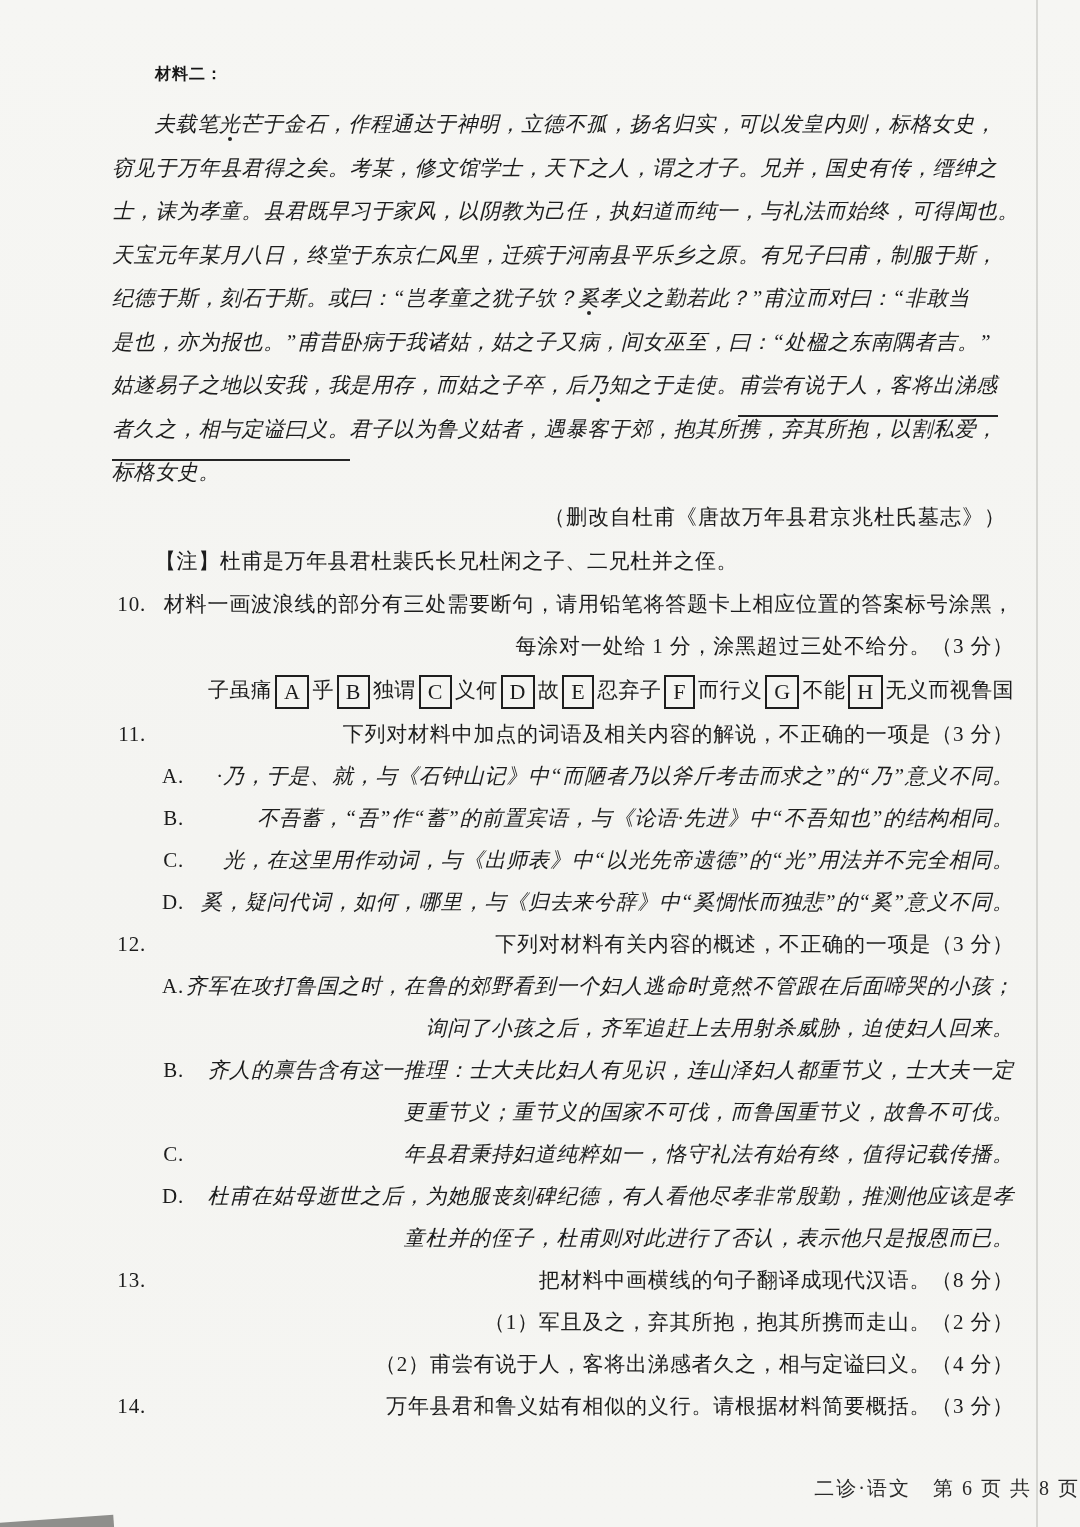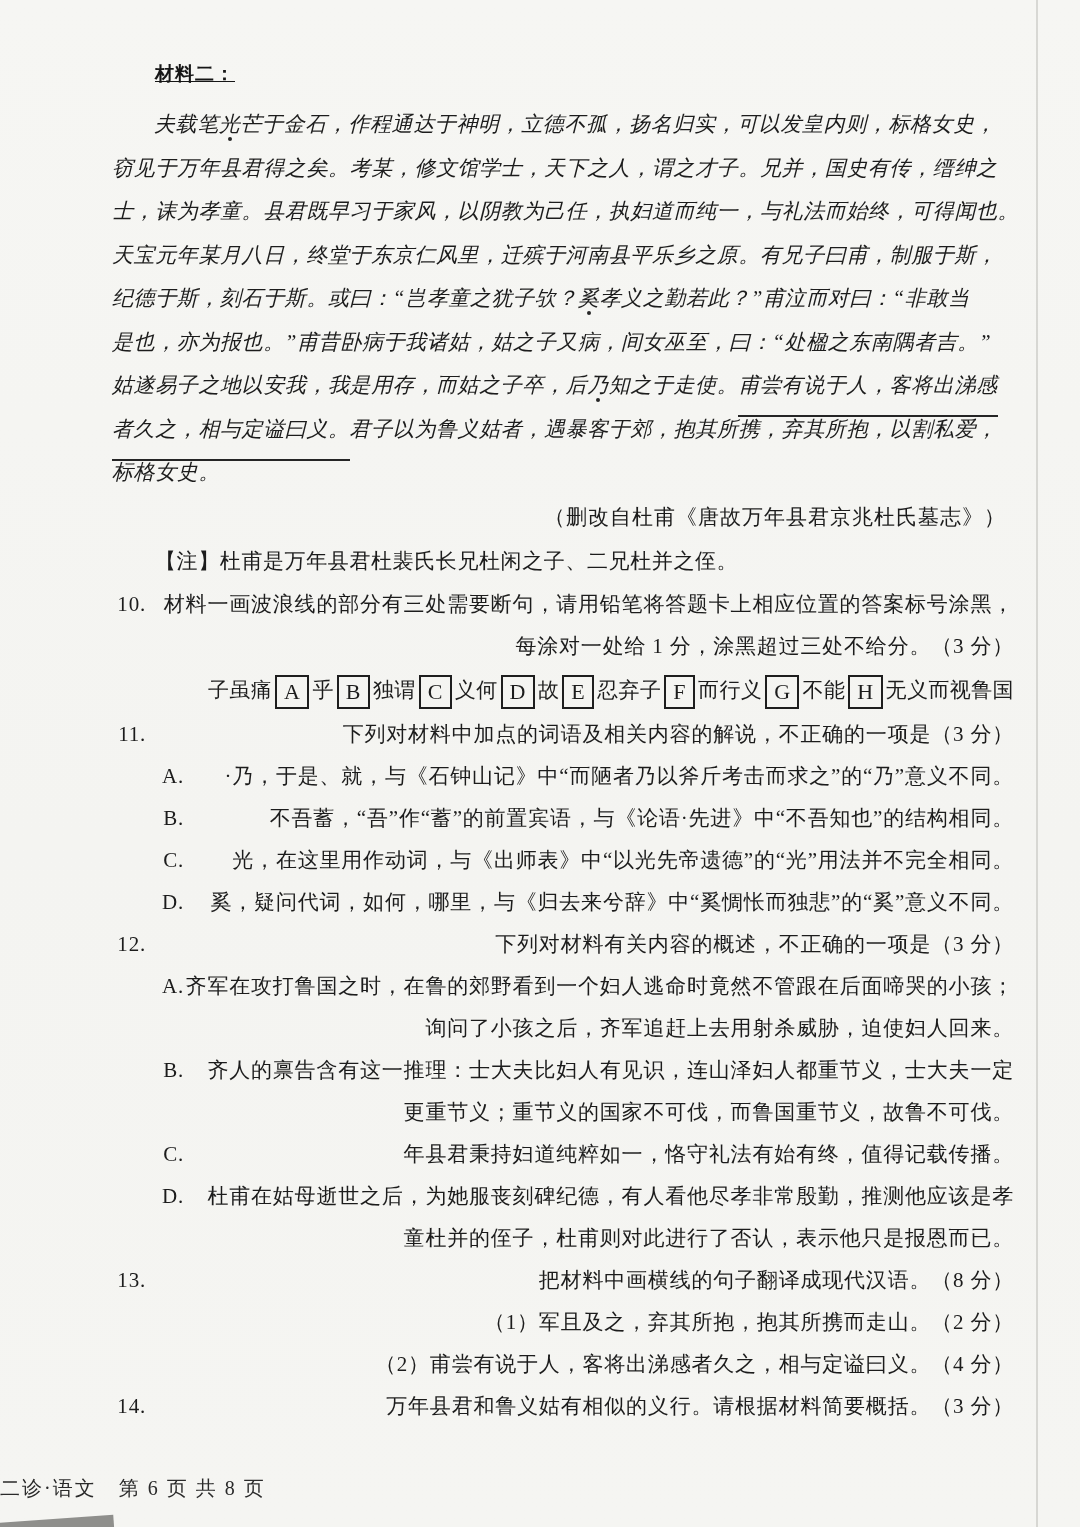--- a/index.html
+++ b/index.html
@@ -10,21 +10,21 @@
     background:linear-gradient(180deg,#f6f6f3 0%,#f4f4f1 55%,#f5f5f2 100%);
     color:#1c1c1c;
     font-family:"Liberation Serif","DejaVu Serif",serif;
     overflow:hidden;
   }
   
   .fold-line{position:absolute;top:0;bottom:0;left:1036px;width:2px;background:rgba(160,160,155,.35);}
   .corner-shadow{position:absolute;left:-6px;bottom:-10px;width:120px;height:18px;background:#3a3a38;transform:rotate(-4deg);opacity:.55;}
   .content{position:absolute;left:112px;top:52px;width:902px;}
 
-  .heading{margin-left:43px;height:43px;line-height:43px;font-weight:bold;font-size:19px;letter-spacing:1px;font-family:"Liberation Sans","DejaVu Sans",sans-serif;color:#161616;text-decoration:underline;}
+  .heading{margin-left:43px;height:43px;line-height:43px;font-weight:bold;font-size:16px;letter-spacing:1px;font-family:"Liberation Sans","DejaVu Sans",sans-serif;color:#161616;}
   .heading{margin-bottom:8px;}
 
   .pline{line-height:43.5px;font-size:21px;letter-spacing:.6px;white-space:nowrap;}
   .pline.ind{text-indent:2em;}
   .pline span{display:inline;font-style:italic;}
   .pline .u{border-bottom:2px solid #252525;padding-bottom:18px;}
   .em{position:relative;display:inline-block;}
   .em::after{content:"";position:absolute;left:50%;bottom:-5px;transform:translateX(-50%);width:4px;height:4px;border-radius:50%;background:#272727;}
 
   .source{line-height:44px;font-size:21px;letter-spacing:1px;text-align:right;padding-right:8px;}
@@ -36,25 +36,25 @@
   .qline{line-height:42px;white-space:nowrap;}
   .sentence{line-height:46px;margin-left:15px;white-space:nowrap;letter-spacing:.4px;}
   .sentence .box{
     display:inline-block;border:2px solid #1e1e1e;padding:0 7px;margin:0 3px;
     line-height:30px;font-size:22px;font-family:"Liberation Serif","DejaVu Serif",serif;
     vertical-align:-2px;
   }
   .opt{display:flex;}
   .olabel{flex:none;width:38px;line-height:42px;}
   .otext{flex:1;min-width:0;}
-  .otext .qline{line-height:42px;}
+  .otext .qline{line-height:42px;font-style:italic;}
 
   .footer{
     position:absolute;left:0;top:1475px;width:100%;
-    text-align:left;font-size:20px;letter-spacing:2px;color:#2a2a2a;
+    text-align:right;font-size:20px;letter-spacing:2px;color:#2a2a2a;
     font-family:"Liberation Serif","DejaVu Serif",serif;
   }
 </style>
 </head>
 <body>
 
 <div class="page">
   <div class="fold-line"></div>
   <div class="corner-shadow"></div>
 

